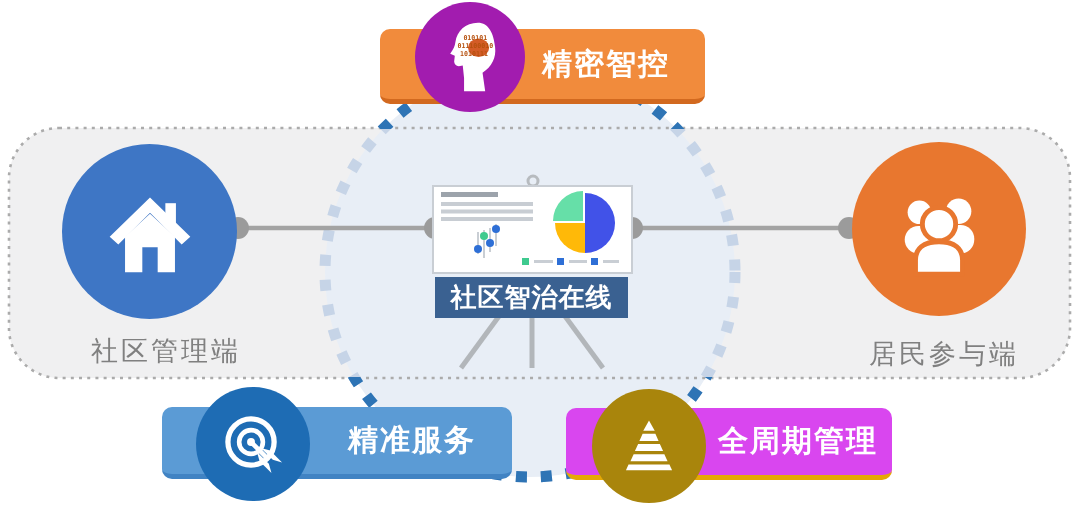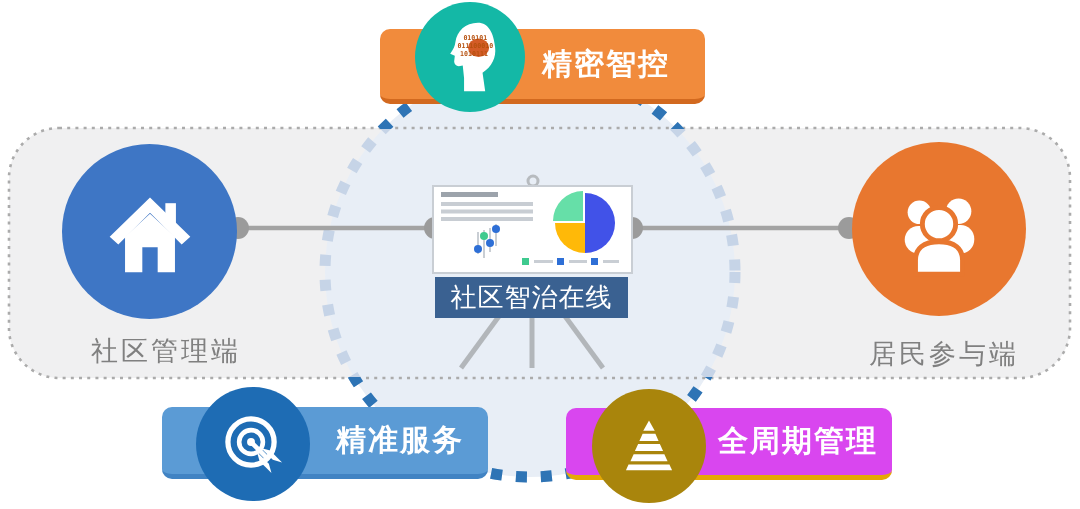--- a/index.html
+++ b/index.html
@@ -14,46 +14,46 @@
   .medal{position:absolute;border-radius:50%;display:flex;align-items:center;justify-content:center;z-index:4;}
 
   
   .ribbon{position:absolute;border-radius:10px;z-index:3;font-family:Liberation Serif, serif;}
   .ribbon .ribbon-label{
     position:absolute;top:0;bottom:0;display:flex;align-items:center;justify-content:center;
     color:#ffffff;font-weight:bold;font-size:30px;letter-spacing:2px;white-space:nowrap;
   }
   .ribbon-top{left:380px;top:29px;width:325px;height:70px;background:#F18B3C;border-bottom:5px solid #D2691F;}
   .ribbon-top .ribbon-label{left:135px;right:8px;}
-  .ribbon-bl{left:162px;top:407px;width:326px;height:67px;background:#5B9BD5;border-bottom:5px solid #4183C3;}
+  .ribbon-bl{left:162px;top:407px;width:326px;height:67px;background:#5B9BD5;border-bottom:5px solid #4183C3;padding-left:24px;}
   .ribbon-bl .ribbon-label{left:160px;right:10px;}
   .ribbon-br{left:566px;top:408px;width:326px;height:67px;background:#d946ef;border-bottom:5px solid #E5A806;}
   .ribbon-br .ribbon-label{left:148px;right:10px;}
 
-  .medal-top{left:415px;top:2px;width:110px;height:110px;background:#14b8a6;}
+  .medal-top{left:415px;top:2px;width:110px;height:110px;background:#a21caf;}
   .medal-bl{left:196px;top:387px;width:114px;height:114px;background:#1E6CB4;}
   .medal-br{left:592px;top:389px;width:114px;height:114px;background:#A9850C;}
 
   
   .node-circle{position:absolute;border-radius:50%;display:flex;align-items:center;justify-content:center;z-index:2;}
   .node-left{left:62px;top:144px;width:175px;height:175px;background:#3E76C5;}
   .node-right{left:852px;top:142px;width:174px;height:174px;background:#E8772F;}
 
   .node-label{
     position:absolute;width:216px;text-align:center;z-index:2;
     color:#808080;font-size:27px;letter-spacing:3px;white-space:nowrap;
   }
   .label-left{left:58px;top:333px;}
   .label-right{left:836px;top:336px;}
 
   
   .board-title{
     position:absolute;left:435px;top:277px;width:193px;height:41px;background:#3A6191;z-index:2;
     display:flex;align-items:center;justify-content:center;
-    color:#ffffff;font-weight:normal;font-size:26px;letter-spacing:1px;white-space:nowrap;
+    color:#ffffff;font-weight:bold;font-size:26px;letter-spacing:1px;white-space:nowrap;
   }
 </style>
 </head>
 <body>
 
 <div class="stage">
 
   <svg class="base" width="1080" height="509" viewBox="0 0 1080 509">
     <defs>
       <clipPath id="outside-panel">

